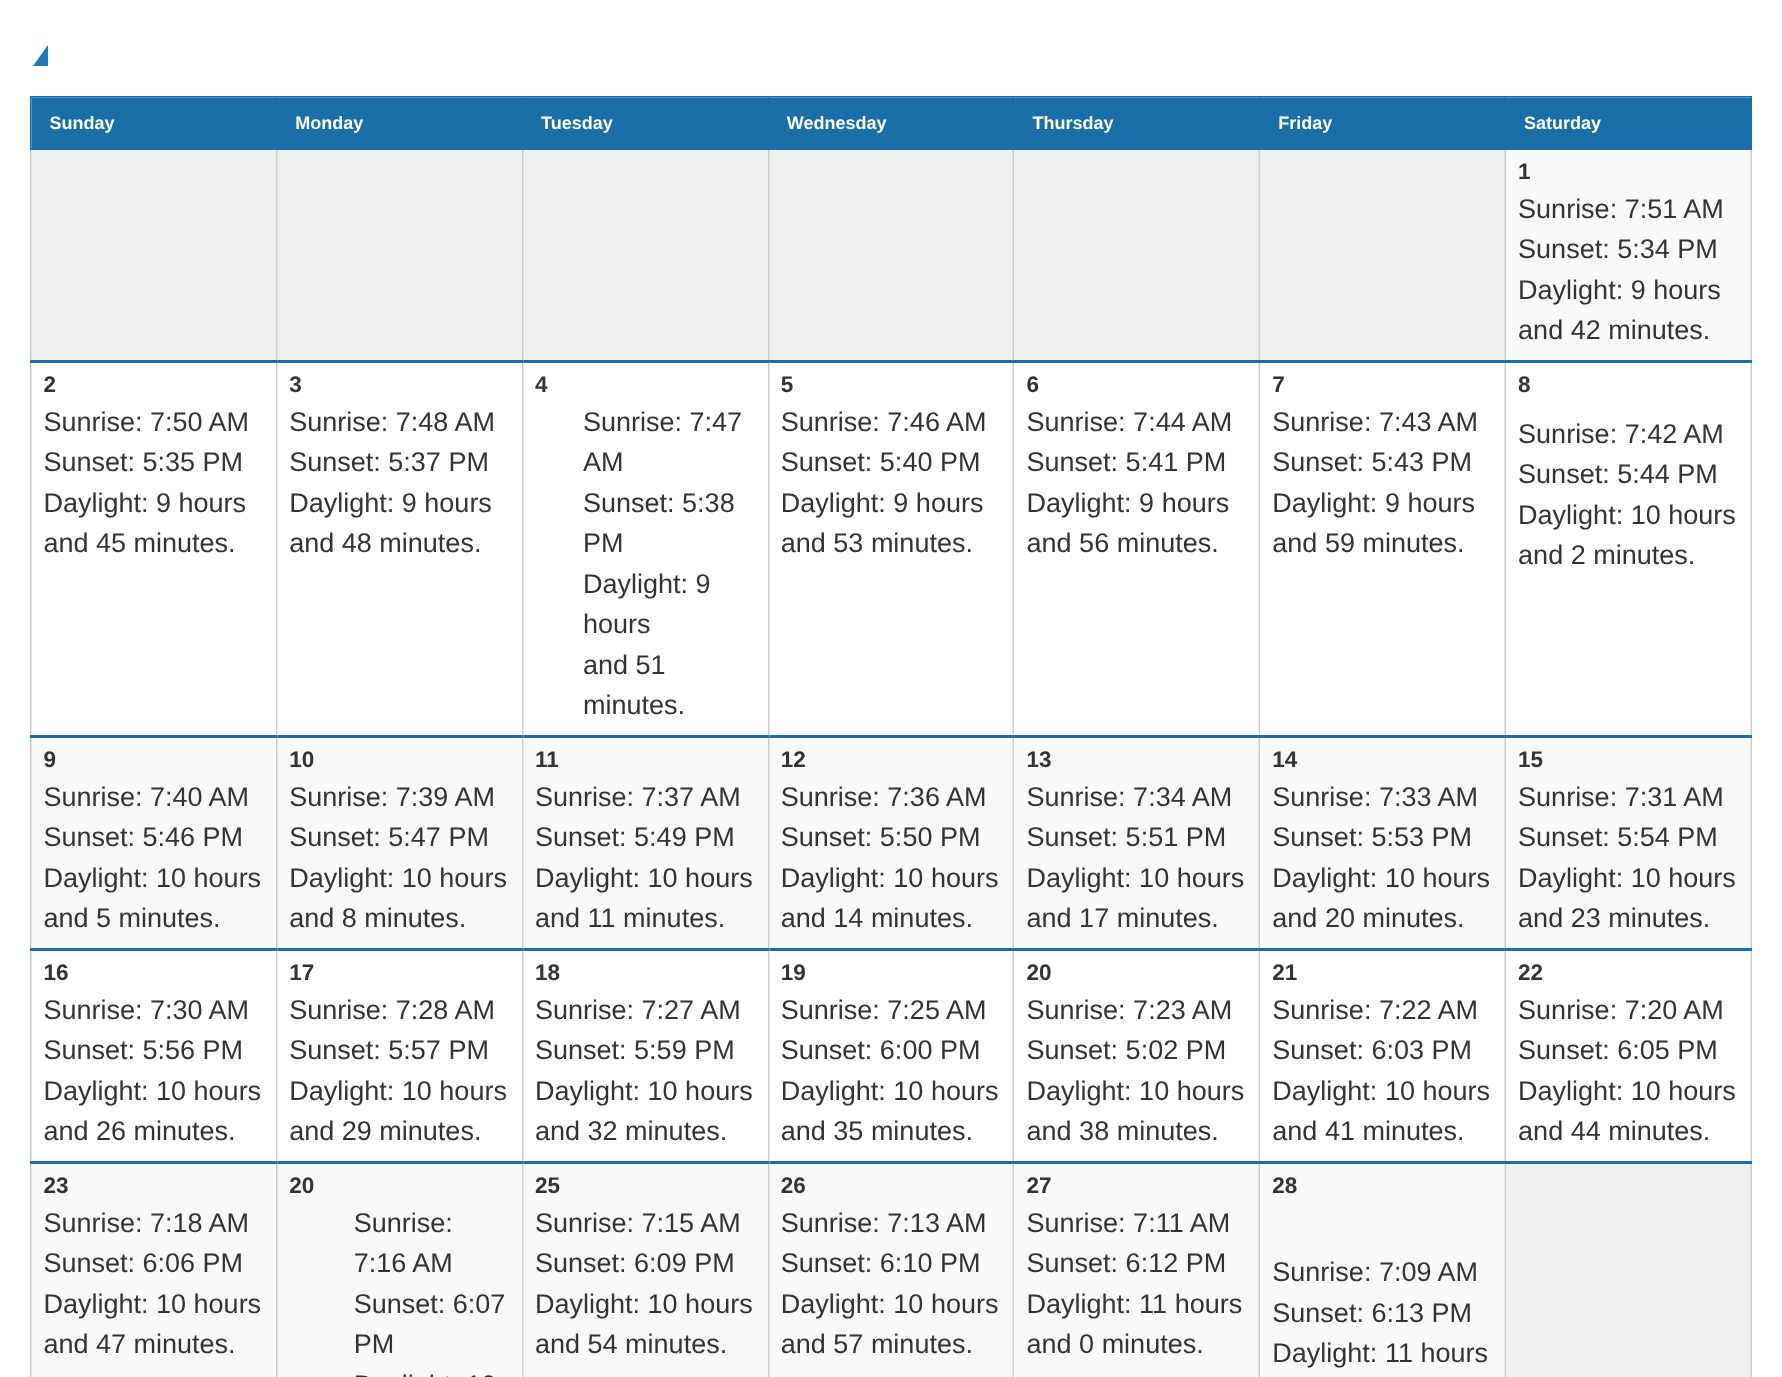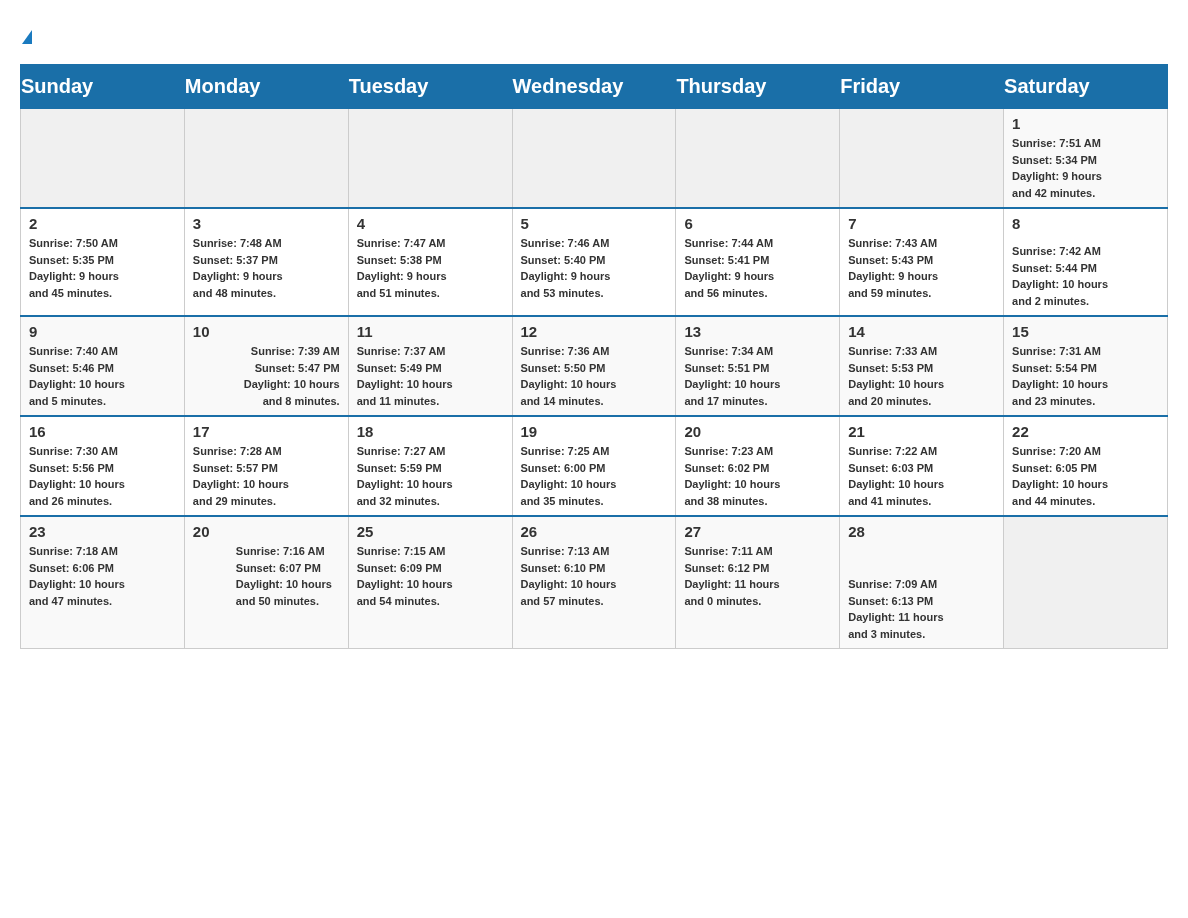--- a/index.html
+++ b/index.html
@@ -59,23 +59,23 @@
       margin-top: 4px;
     }
     .calendar {
       width: 100%;
       border-collapse: collapse;
       border: 1px solid #aaa;
     }
     .calendar thead tr th {
       background-color: #1a6fa8;
       color: #fff;
-      font-size: 20px;
-      font-weight: bold;
-      padding: 10px 0;
+      font-size: 12px;
+      font-weight: bold;
+      padding: 10px 12px;
       text-align: left;
       border: 1px solid #1a6fa8;
     }
     .calendar tbody tr td {
       vertical-align: top;
       padding: 6px 8px;
       border: 1px solid #ccc;
       width: 14.28%;
       min-height: 110px;
       font-size: 13px;
@@ -88,24 +88,23 @@
     .calendar tbody tr:nth-child(even) td {
       background: #fff;
     }
     .day-number {
       font-size: 15px;
       font-weight: bold;
       display: block;
       margin-bottom: 3px;
     }
     .day-info {
-      font-size: 11px;
+      font-size: 18px;
       line-height: 1.5;
       color: #333;
-      font-weight: bold;
     }
     .empty-cell {
       background: #f0f0f0 !important;
     }
     .row-divider td {
       border-top: 2px solid #1a6fa8 !important;
     }
   </style>
 </head>
 <body>
@@ -161,21 +160,21 @@
         </td>
         <td>
           <span class="day-number">3</span>
           <div class="day-info" style="white-space: pre-line;">Sunrise: 7:48 AM
 Sunset: 5:37 PM
 Daylight: 9 hours
 and 48 minutes.</div>
         </td>
         <td>
           <span class="day-number">4</span>
-          <div class="day-info" style="white-space: pre-line;">Sunrise: 7:47 AM
+          <div class="day-info" style="white-space: pre-line; margin-left: 32px;">Sunrise: 7:47 AM
 Sunset: 5:38 PM
 Daylight: 9 hours
 and 51 minutes.</div>
         </td>
         <td>
           <span class="day-number">5</span>
           <div class="day-info" style="white-space: pre-line;">Sunrise: 7:46 AM
 Sunset: 5:40 PM
 Daylight: 9 hours
 and 53 minutes.</div>
@@ -205,21 +204,21 @@
       <tr class="row-divider">
         <td>
           <span class="day-number">9</span>
           <div class="day-info" style="white-space: pre-line;">Sunrise: 7:40 AM
 Sunset: 5:46 PM
 Daylight: 10 hours
 and 5 minutes.</div>
         </td>
         <td>
           <span class="day-number">10</span>
-          <div class="day-info" style="white-space: pre-line; text-align: right;">Sunrise: 7:39 AM
+          <div class="day-info" style="white-space: pre-line;">Sunrise: 7:39 AM
 Sunset: 5:47 PM
 Daylight: 10 hours
 and 8 minutes.</div>
         </td>
         <td>
           <span class="day-number">11</span>
           <div class="day-info" style="white-space: pre-line;">Sunrise: 7:37 AM
 Sunset: 5:49 PM
 Daylight: 10 hours
 and 11 minutes.</div>
@@ -278,21 +277,21 @@
         <td>
           <span class="day-number">19</span>
           <div class="day-info" style="white-space: pre-line;">Sunrise: 7:25 AM
 Sunset: 6:00 PM
 Daylight: 10 hours
 and 35 minutes.</div>
         </td>
         <td>
           <span class="day-number">20</span>
           <div class="day-info" style="white-space: pre-line;">Sunrise: 7:23 AM
-Sunset: 6:02 PM
+Sunset: 5:02 PM
 Daylight: 10 hours
 and 38 minutes.</div>
         </td>
         <td>
           <span class="day-number">21</span>
           <div class="day-info" style="white-space: pre-line;">Sunrise: 7:22 AM
 Sunset: 6:03 PM
 Daylight: 10 hours
 and 41 minutes.</div>
         </td>

